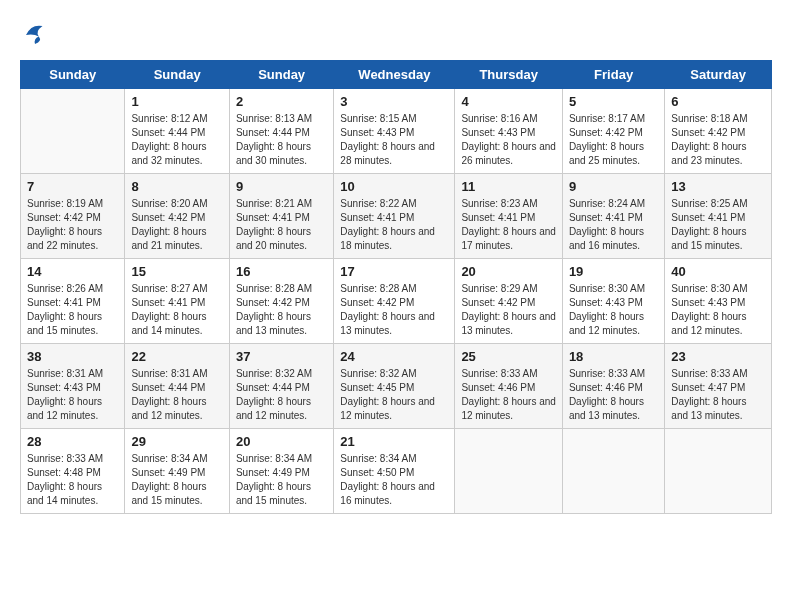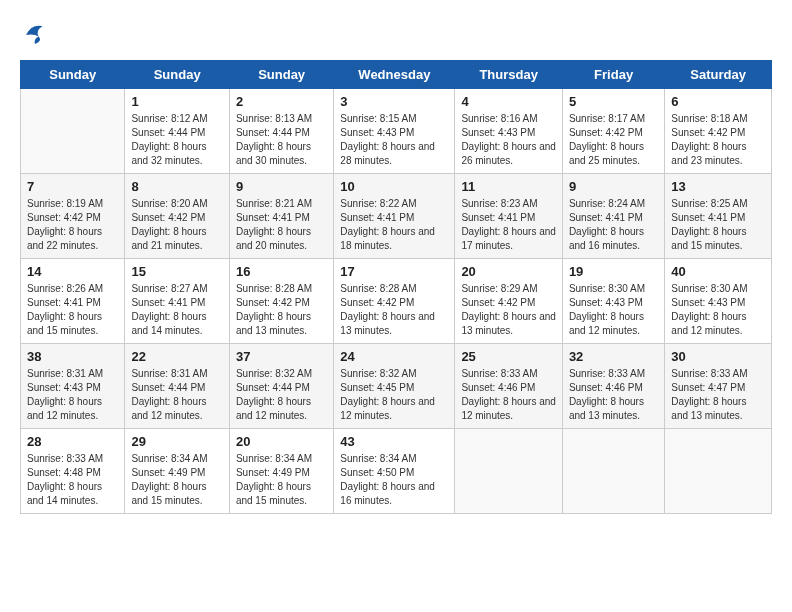--- a/index.html
+++ b/index.html
@@ -217,43 +217,43 @@
         </td>
         <td>
           <div class="day-number">24</div>
           <div class="day-info">Sunrise: 8:32 AM<br>Sunset: 4:45 PM<br>Daylight: 8 hours and 12 minutes.</div>
         </td>
         <td>
           <div class="day-number">25</div>
           <div class="day-info">Sunrise: 8:33 AM<br>Sunset: 4:46 PM<br>Daylight: 8 hours and 12 minutes.</div>
         </td>
         <td>
-          <div class="day-number">32</div>
+          <div class="day-number">18</div>
           <div class="day-info">Sunrise: 8:33 AM<br>Sunset: 4:46 PM<br>Daylight: 8 hours and 13 minutes.</div>
         </td>
         <td>
-          <div class="day-number">30</div>
+          <div class="day-number">23</div>
           <div class="day-info">Sunrise: 8:33 AM<br>Sunset: 4:47 PM<br>Daylight: 8 hours and 13 minutes.</div>
         </td>
       </tr>
       <tr>
         <td>
           <div class="day-number">28</div>
           <div class="day-info">Sunrise: 8:33 AM<br>Sunset: 4:48 PM<br>Daylight: 8 hours and 14 minutes.</div>
         </td>
         <td>
           <div class="day-number">29</div>
           <div class="day-info">Sunrise: 8:34 AM<br>Sunset: 4:49 PM<br>Daylight: 8 hours and 15 minutes.</div>
         </td>
         <td>
           <div class="day-number">20</div>
           <div class="day-info">Sunrise: 8:34 AM<br>Sunset: 4:49 PM<br>Daylight: 8 hours and 15 minutes.</div>
         </td>
         <td>
-          <div class="day-number">43</div>
+          <div class="day-number">21</div>
           <div class="day-info">Sunrise: 8:34 AM<br>Sunset: 4:50 PM<br>Daylight: 8 hours and 16 minutes.</div>
         </td>
         <td class="empty"></td>
         <td class="empty"></td>
         <td class="empty"></td>
       </tr>
     </tbody>
 </table>
 
 </body></html>

